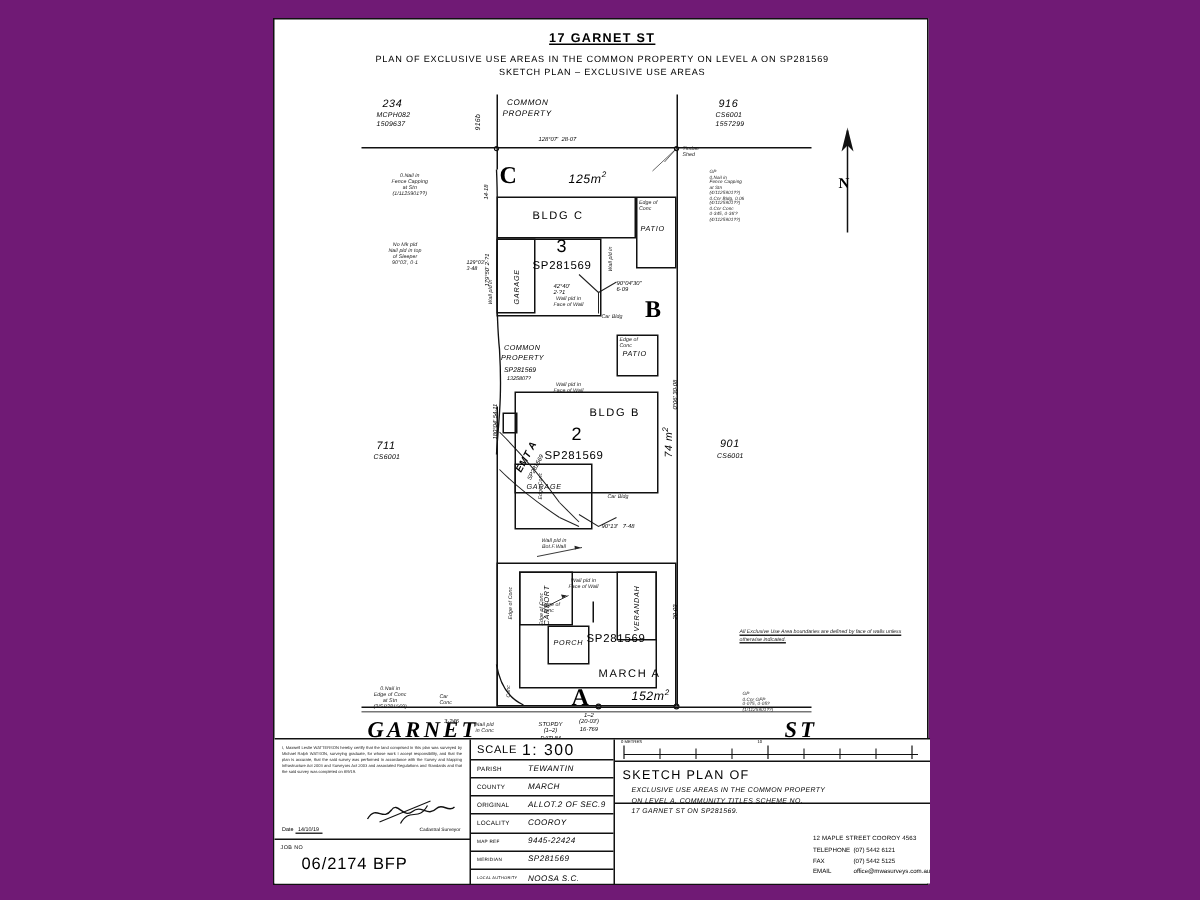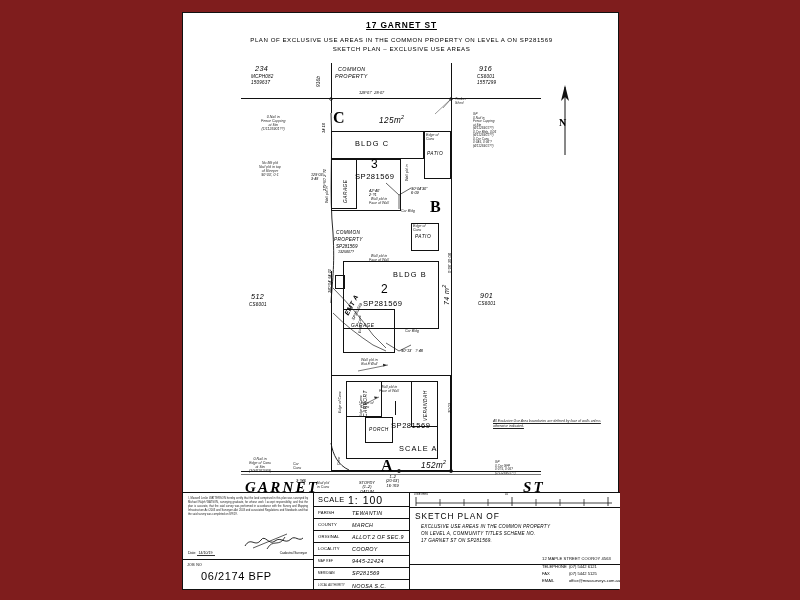--- a/index.html
+++ b/index.html
@@ -7,21 +7,21 @@
     margin: 0; padding: 0;
     width: 800px; height: 600px;
     background: #ffffff;
     font-family: "Liberation Sans", sans-serif;
     color: #000;
     overflow: hidden;
   }
   #page {
     position: relative;
     width: 800px; height: 600px;
-    background: #7f1d1d;
+    background: #701a75;
   }
   
   .sheet {
     position: absolute;
     left: 182px; top: 12px;
     width: 437px; height: 578px;
     border: 1px solid #111;
     background: #fff;
   }
   
@@ -85,21 +85,21 @@
   .row:last-child { border-bottom: none; }
   .row .k { width: 38px; padding-left: 4px; font-size: 4.2px; letter-spacing: .2px; }
   .row .k.small { font-size: 3.1px; }
   .row .v { font-size: 5.4px; font-style: italic; letter-spacing: .3px; }
   .row.scale { height: 14px; }
   .row.scale .k { font-size: 7.4px; width: 34px; letter-spacing: .5px; }
   .row.scale .v { font-size: 10.5px; font-style: normal; letter-spacing: 1px; }
 
   .tb-right { position: absolute; left: 227px; top: 0; width: 210px; height: 97px; }
   .bar { position: absolute; left: 4px; top: 2px; width: 200px; height: 12px; }
-  .tb-sk { position: absolute; left: 0; top: 14px; width: 210px; height: 58px;
+  .tb-sk { position: absolute; left: 0; top: 14px; width: 210px; height: 29px;
            border-top: 1px solid #111; border-bottom: 1px solid #111; }
   .sk-h { position: absolute; left: 5px; top: 3px; font-size: 8.4px; letter-spacing: .9px; }
   .sk-b { position: absolute; left: 11px; top: 15px; font-size: 4.6px; font-style: italic;
           line-height: 1.55; letter-spacing: .25px; }
   .tb-logo { position: absolute; left: 0; top: 57px; width: 128px; height: 40px;
              border-right: 1px solid #111; }
   .logo-m { position: absolute; left: 50%; top: 2px; transform: translateX(-50%);
             font-size: 19px; font-weight: 700; letter-spacing: -1px;
             font-family: "DejaVu Sans", sans-serif; color: #111; }
   .logo-n1 { position: absolute; left: 50%; top: 23px; transform: translateX(-50%);
@@ -134,21 +134,21 @@
 
     <div class="t lot-pl vert" style="left:133px; top:74px; transform:rotate(-90deg);">916b</div>
 
     <div class="t" style="left:155px; top:53px; font-size:5.4px; font-style:italic; letter-spacing:.4px;">COMMON</div>
     <div class="t" style="left:152px; top:60px; font-size:5.4px; font-style:italic; letter-spacing:.4px;">PROPERTY</div>
 
     <div class="t lot-num" style="left:296px; top:52px;">916</div>
     <div class="t lot-pl" style="left:294px; top:61px;">CS6001</div>
     <div class="t lot-pl" style="left:294px; top:67px;">1557299</div>
 
-    <div class="t lot-num" style="left:68px; top:280px;">512</div>
+    <div class="t lot-num" style="left:68px; top:280px;">711</div>
     <div class="t lot-pl" style="left:66px; top:289px;">CS6001</div>
 
     <div class="t lot-num" style="left:297px; top:279px;">901</div>
     <div class="t lot-pl" style="left:295px; top:288px;">CS6001</div>
 
     <div class="ln hl" style="left:58px; top:85px; width:300px;"></div>
 
     <div class="ln vl" style="left:148px; top:50px; height:36px;"></div>
     <div class="ln vl" style="left:148px; top:86px; height:14px;"></div>
     <div class="ln vl" style="left:148px; top:258px; height:200px;"></div>
@@ -228,21 +228,21 @@
     <div class="t" style="left:160px; top:300px; font-size:6.6px; font-style:italic; font-weight:600; transform:rotate(-62deg); transform-origin:0 0; letter-spacing:.4px;">EMT A</div>
     <div class="t" style="left:168px; top:306px; font-size:4px; font-style:italic; transform:rotate(-62deg); transform-origin:0 0;">SP281569</div>
 
     <div class="poly" style="left:148px; top:362px; width:120px; height:96px;"></div>
     <div class="poly" style="left:163px; top:368px; width:92px; height:78px;"></div>
     <div class="poly" style="left:163px; top:368px; width:36px; height:36px;"></div>
     <div class="poly" style="left:182px; top:404px; width:28px; height:26px;"></div>
     <div class="poly" style="left:228px; top:368px; width:27px; height:46px;"></div>
 
     <div class="t bigltr" style="left:198px; top:444px;">A</div>
-    <div class="t bldg" style="left:216px; top:432px;">SCALE A</div>
+    <div class="t bldg" style="left:216px; top:432px;">MARCH A</div>
     <div class="t sp" style="left:208px; top:409px;">SP281569</div>
     <div class="t room vert" style="left:180px; top:404px; transform:rotate(-90deg);">CARPORT</div>
     <div class="t room" style="left:186px; top:414px;">PORCH</div>
     <div class="t room vert" style="left:240px; top:408px; transform:rotate(-90deg);">VERANDAH</div>
     <div class="t area" style="left:238px; top:446px;">
       <span>152</span><span>m</span><span class="areasup">2</span>
     </div>
 
     <div class="ln vl" style="left:212px; top:388px; height:14px; width:1.4px;"></div>
 
@@ -313,21 +313,21 @@
       </div>
 
       <div class="tb-job">
         <div class="job-lbl">JOB NO</div>
         <div class="job-val">06/2174 BFP</div>
       </div>
 
       <div class="tb-mid">
         <div class="row scale">
           <span class="k">SCALE</span>
-          <span class="v">1: 100</span>
+          <span class="v">1: 300</span>
         </div>
         <div class="row">
           <span class="k">PARISH</span>
           <span class="v">TEWANTIN</span>
         </div>
         <div class="row">
           <span class="k">COUNTY</span>
           <span class="v">MARCH</span>
         </div>
         <div class="row">

